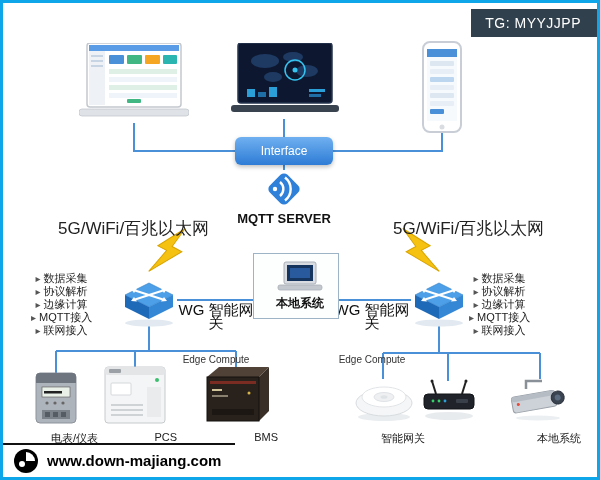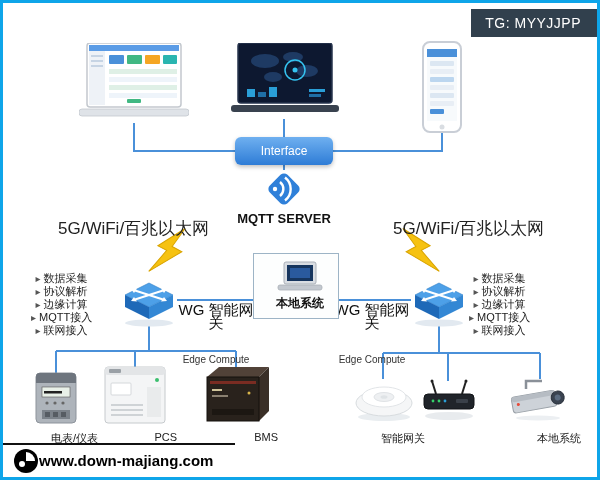--- a/index.html
+++ b/index.html
@@ -38,21 +38,21 @@
   .local-box{
     position:absolute;z-index:2;left:250px;top:250px;width:76px;height:64px;
     border:1px solid #9db4c6;background:#fdfefe;display:flex;flex-direction:column;
     align-items:center;justify-content:center;gap:2px;padding-left:8px;
   }
   .local-box .lbl{font-size:12px;font-weight:bold;color:#111;}
   .dev-label{position:absolute;z-index:2;top:428px;width:84px;text-align:right;
     font-size:11px;color:#222;white-space:nowrap;}
   .footer{
     position:absolute;z-index:3;left:0;top:440px;width:232px;height:33px;background:#fff;
-    border-top:2px solid #111;display:flex;align-items:center;padding-left:10px;
+    border-top:2px solid #111;display:flex;align-items:center;gap:8px;padding-left:10px;
     box-sizing:border-box;
   }
   .footer .url{font-size:15px;font-weight:600;color:#000;}
 </style>
 </head>
 <body>
 
 <div class="stage">
 
   <svg class="wires" width="600" height="480" viewBox="0 0 600 480">

